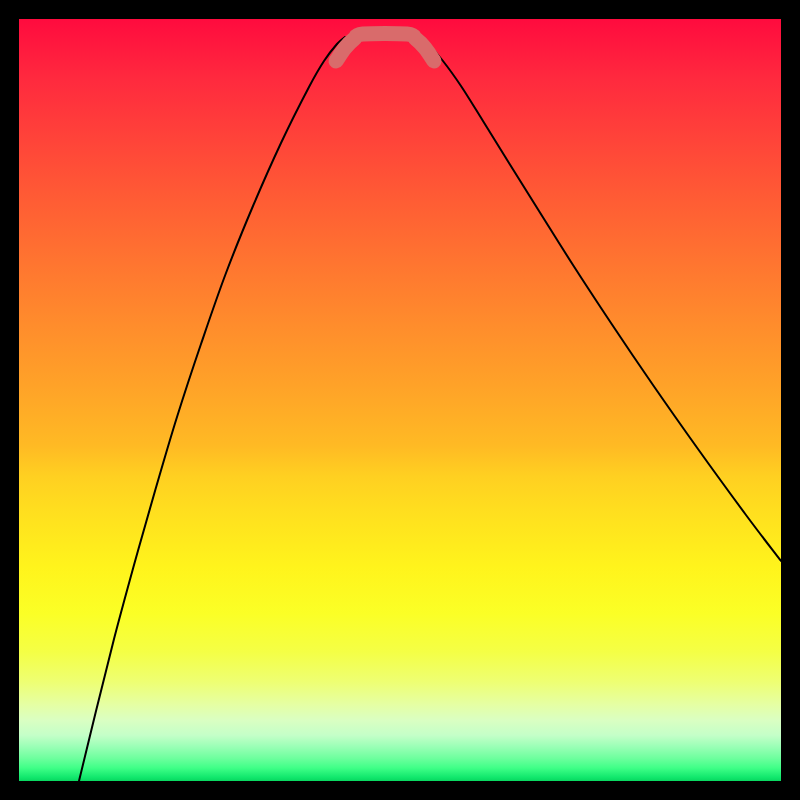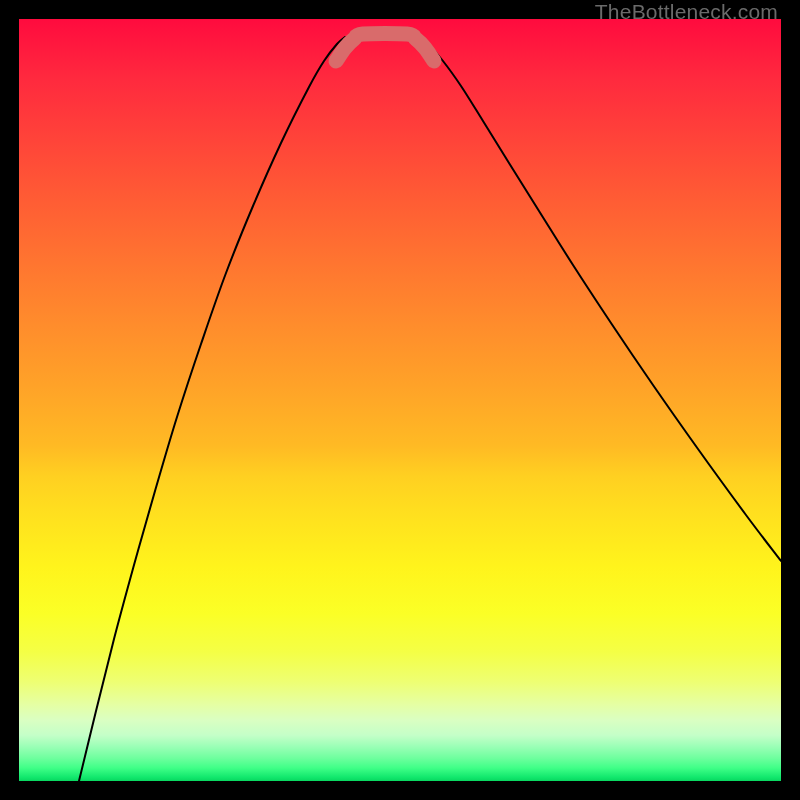--- a/index.html
+++ b/index.html
@@ -72,14 +72,13 @@
 
 <div class="frame">
   <div class="plot">
     <div class="gradient"></div>
     <svg class="svg-layer" viewBox="0 0 762 762" preserveAspectRatio="none">
       <path id="curve-left" fill="none" stroke="#000" stroke-width="2" stroke-linecap="round" d="M60,762 C62.8,750.3 71.2,715.7 77,692 C82.8,668.3 88.7,644.3 95,620 C101.3,595.7 108.2,570.7 115,546 C121.8,521.3 128.8,496.7 136,472 C143.2,447.3 150.3,422.5 158,398 C165.7,373.5 173.8,349.0 182,325 C190.2,301.0 198.3,277.0 207,254 C215.7,231.0 224.8,208.7 234,187 C243.2,165.3 252.7,143.8 262,124 C271.3,104.2 282.8,81.7 290,68 C297.2,54.3 300.3,49.2 305,42 C309.7,34.8 314.5,29.0 318,25 C321.5,21.0 324.7,19.2 326,18"></path>
       <path id="curve-right" fill="none" stroke="#000" stroke-width="2" stroke-linecap="round" d="M400,18 C401.5,19.2 405.0,21.0 409,25 C413.0,29.0 418.5,35.0 424,42 C429.5,49.0 435.3,57.0 442,67 C448.7,77.0 456.0,89.2 464,102 C472.0,114.8 480.7,129.0 490,144 C499.3,159.0 509.3,175.0 520,192 C530.7,209.0 542.0,227.3 554,246 C566.0,264.7 578.7,284.0 592,304 C605.3,324.0 619.5,345.0 634,366 C648.5,387.0 663.5,408.3 679,430 C694.5,451.7 713.2,477.3 727,496 C740.8,514.7 756.2,534.3 762,542"></path>
       <path id="highlight" fill="none" stroke="#d96b6b" stroke-width="15" stroke-linecap="round" stroke-linejoin="round" d="M317,42 C318.5,39.8 323.0,32.7 326,29 C329.0,25.3 332.0,22.3 335,20 C338.0,17.7 335.2,15.8 344,15 C352.8,14.2 379.2,14.2 388,15 C396.8,15.8 394.0,17.7 397,20 C400.0,22.3 403.0,25.3 406,29 C409.0,32.7 413.5,39.8 415,42"></path>
     </svg>
   </div>
-  <div class="watermark">TheBottleneck.com</div>
 </div>
 
 </body></html>

